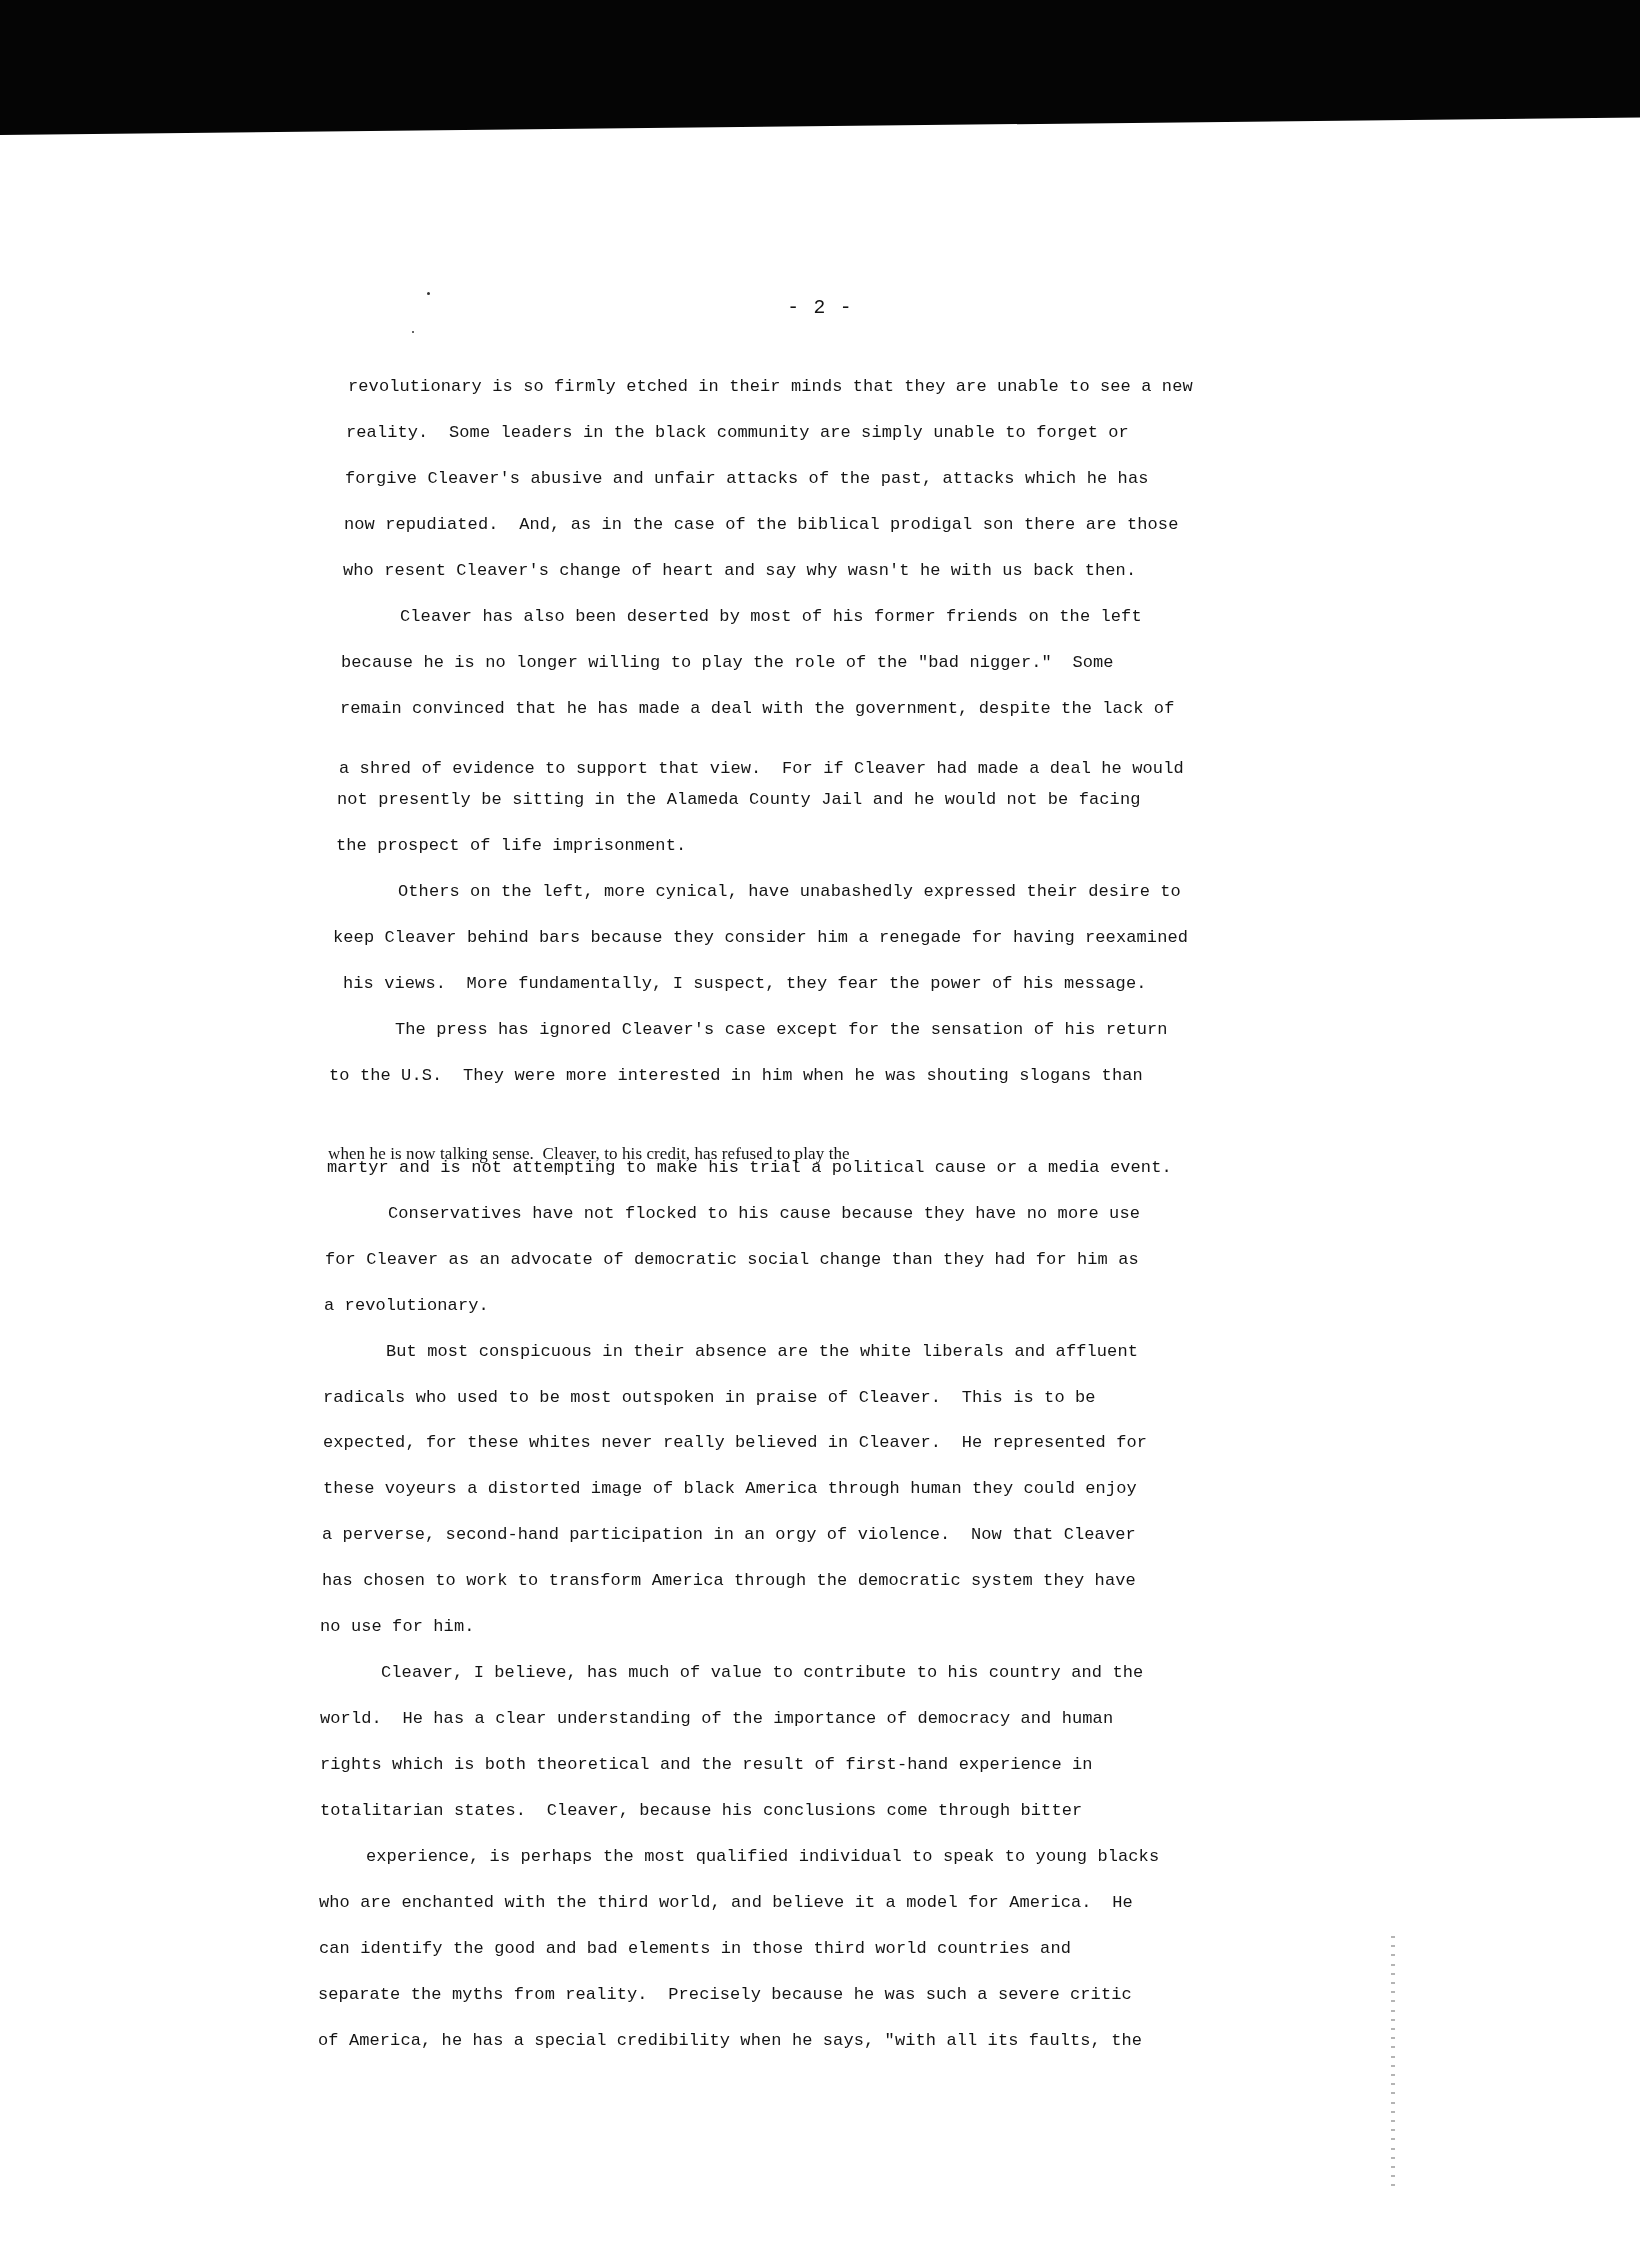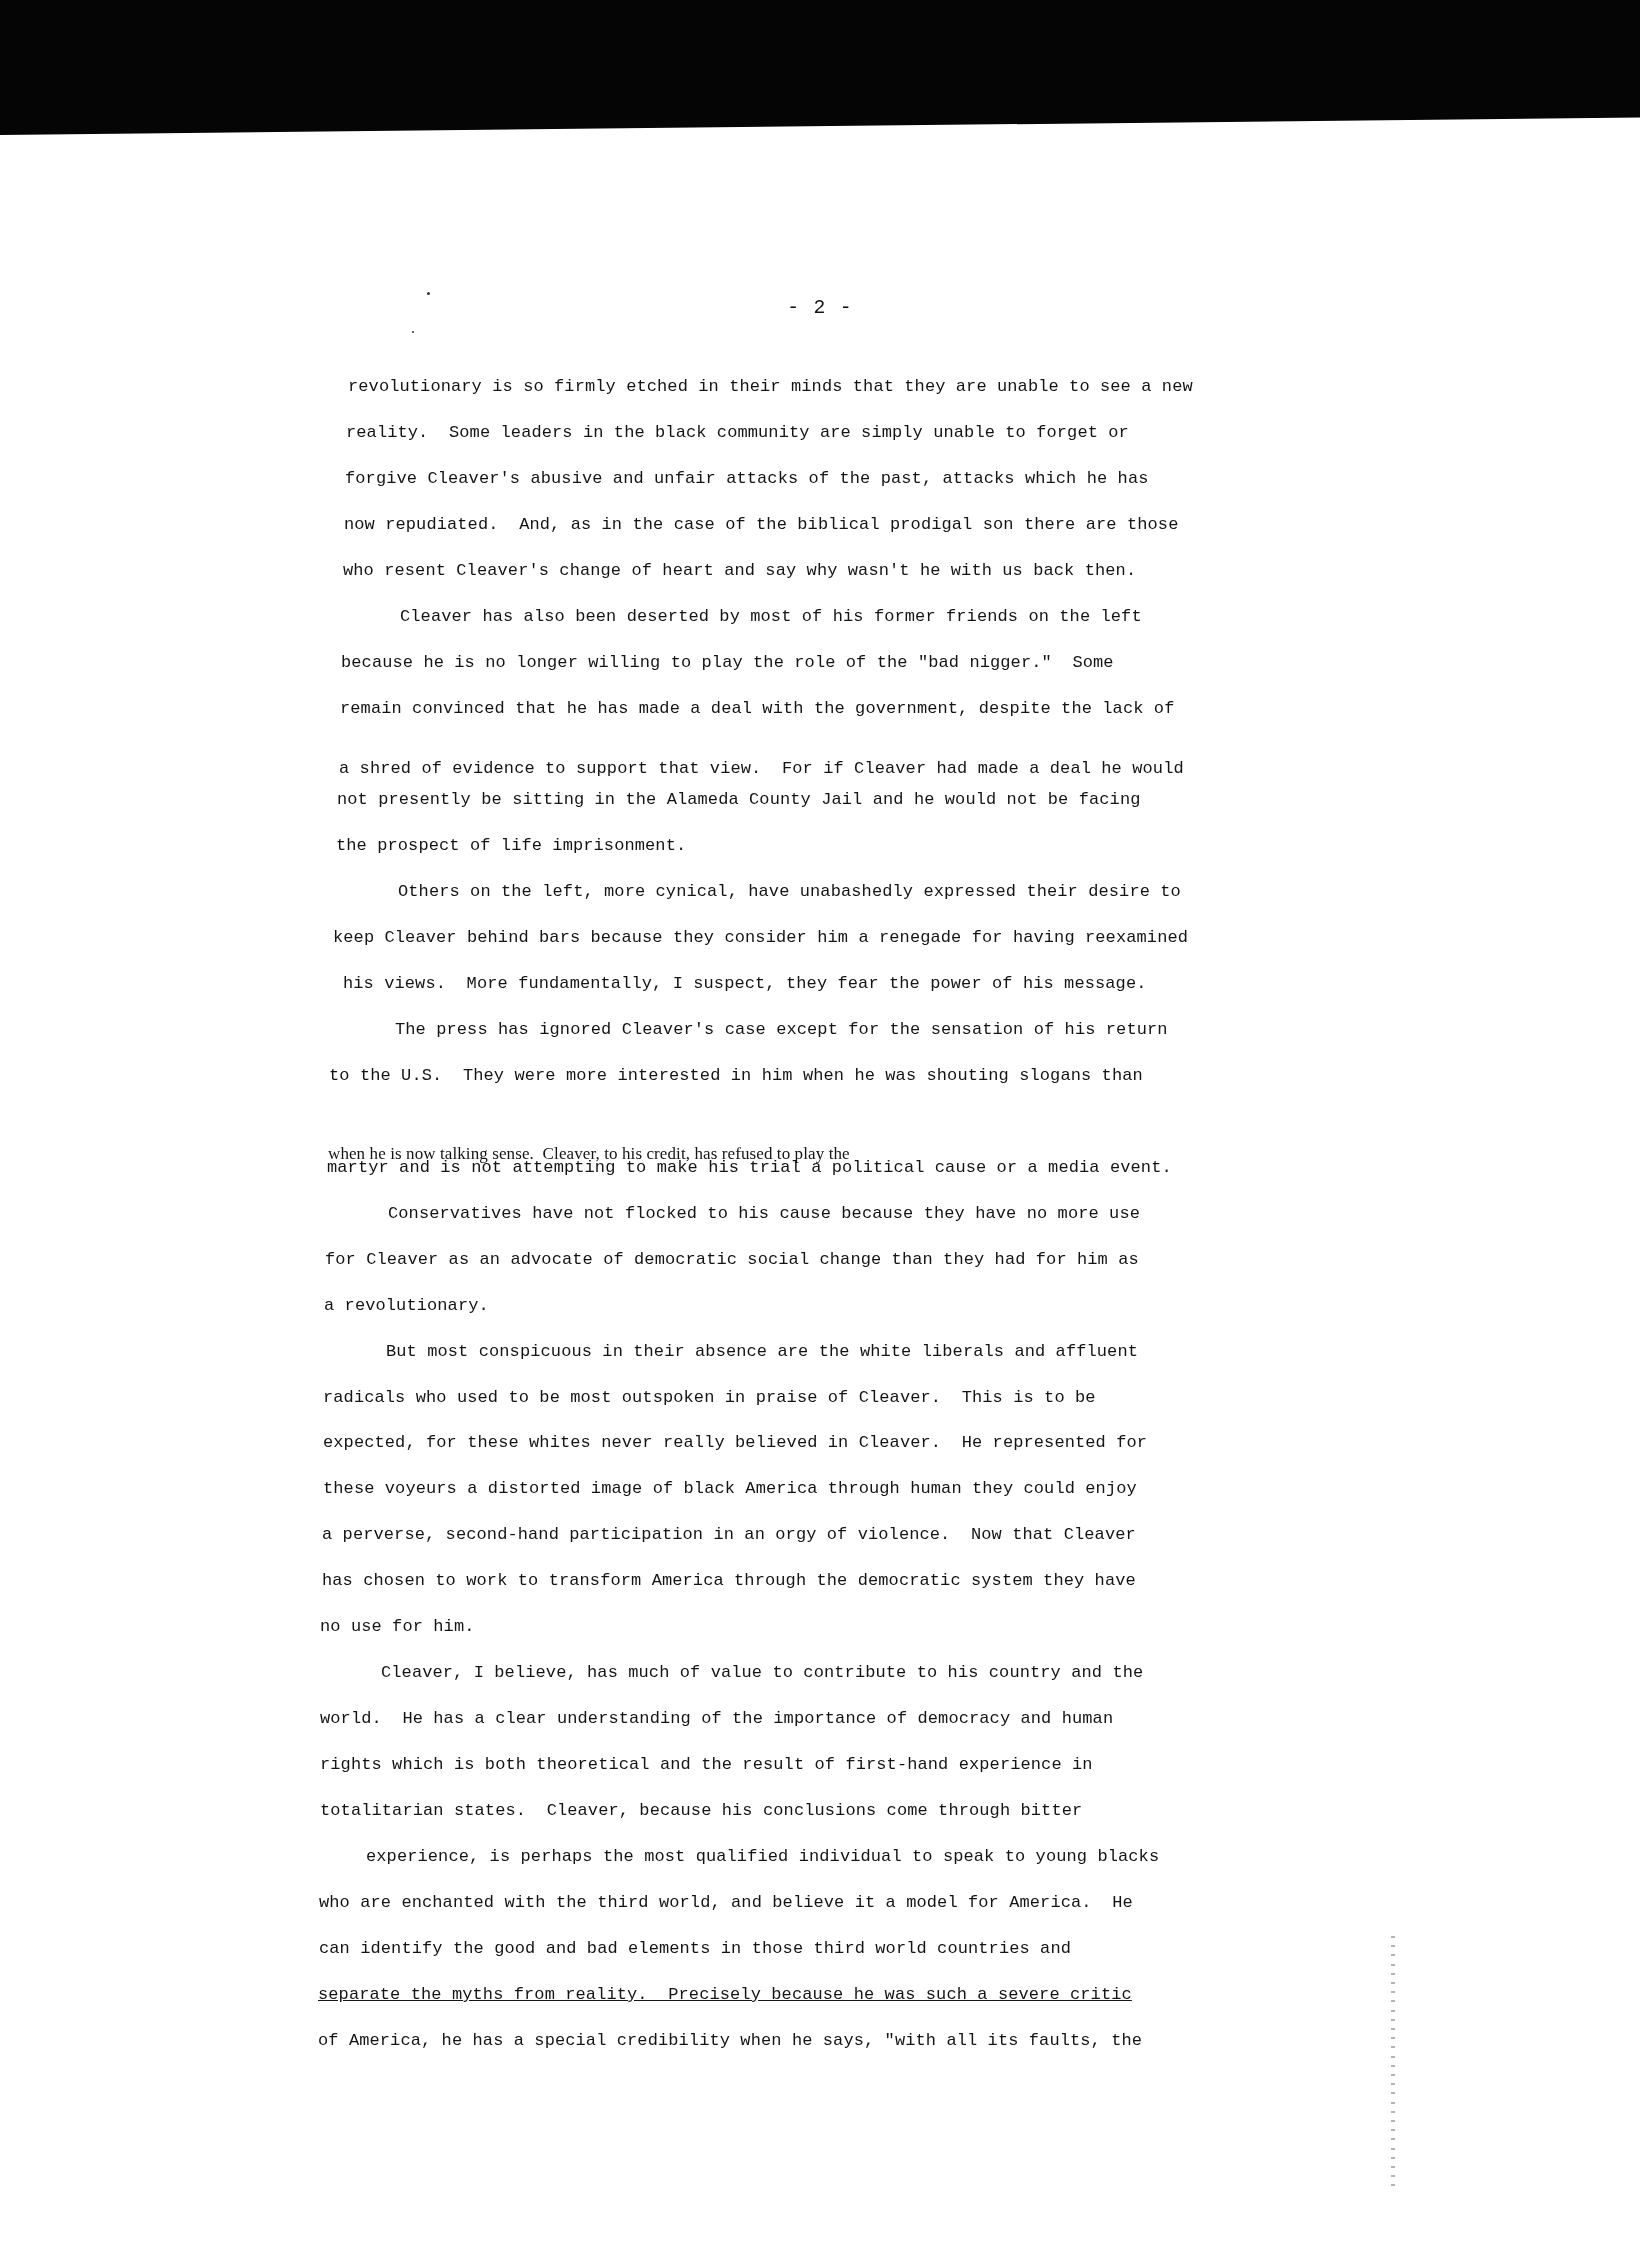--- a/index.html
+++ b/index.html
@@ -94,18 +94,18 @@
     <div class="text-line" style="top: 1522px; left: 322px;">a perverse, second-hand participation in an orgy of violence.  Now that Cleaver</div>
     <div class="text-line" style="top: 1568px; left: 322px;">has chosen to work to transform America through the democratic system they have</div>
     <div class="text-line" style="top: 1614px; left: 320px;">no use for him.</div>
     <div class="text-line" style="top: 1660px; left: 381px;">Cleaver, I believe, has much of value to contribute to his country and the</div>
     <div class="text-line" style="top: 1706px; left: 320px;">world.  He has a clear understanding of the importance of democracy and human</div>
     <div class="text-line" style="top: 1752px; left: 320px;">rights which is both theoretical and the result of first-hand experience in</div>
     <div class="text-line" style="top: 1798px; left: 320px;">totalitarian states.  Cleaver, because his conclusions come through bitter</div>
     <div class="text-line" style="top: 1844px; left: 319px; margin-left: 47px;">experience, is perhaps the most qualified individual to speak to young blacks</div>
     <div class="text-line" style="top: 1890px; left: 319px;">who are enchanted with the third world, and believe it a model for America.  He</div>
     <div class="text-line" style="top: 1936px; left: 319px;">can identify the good and bad elements in those third world countries and</div>
-    <div class="text-line" style="top: 1982px; left: 318px; text-decoration: underline;">separate the myths from reality.  Precisely because he was such a severe critic</div>
+    <div class="text-line" style="top: 1982px; left: 318px;">separate the myths from reality.  Precisely because he was such a severe critic</div>
     <div class="text-line" style="top: 2028px; left: 318px;">of America, he has a special credibility when he says, "with all its faults, the</div>
   </div>
 
 <div class="margin-noise"></div>
 
 
 </body></html>

